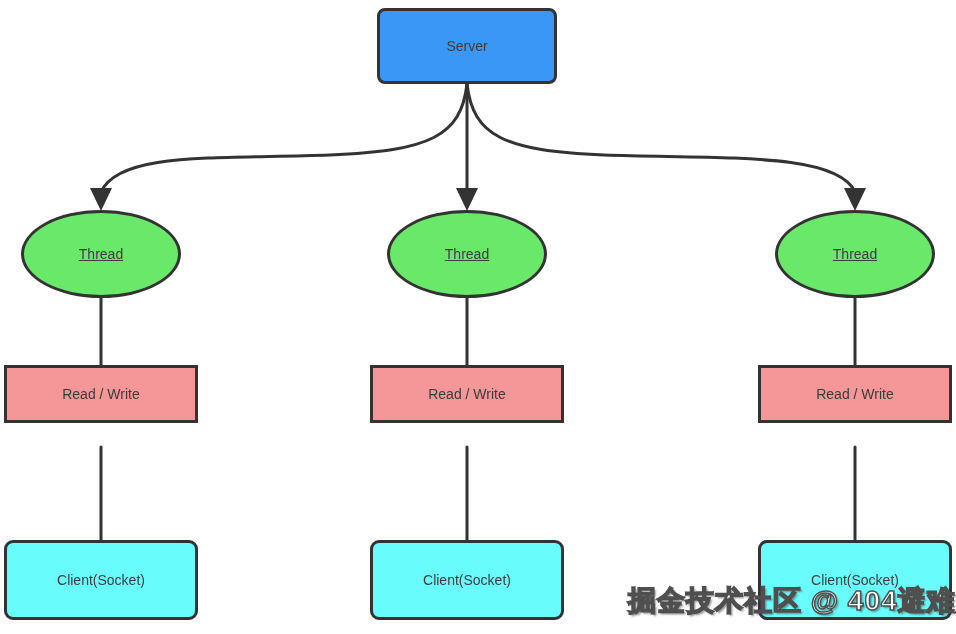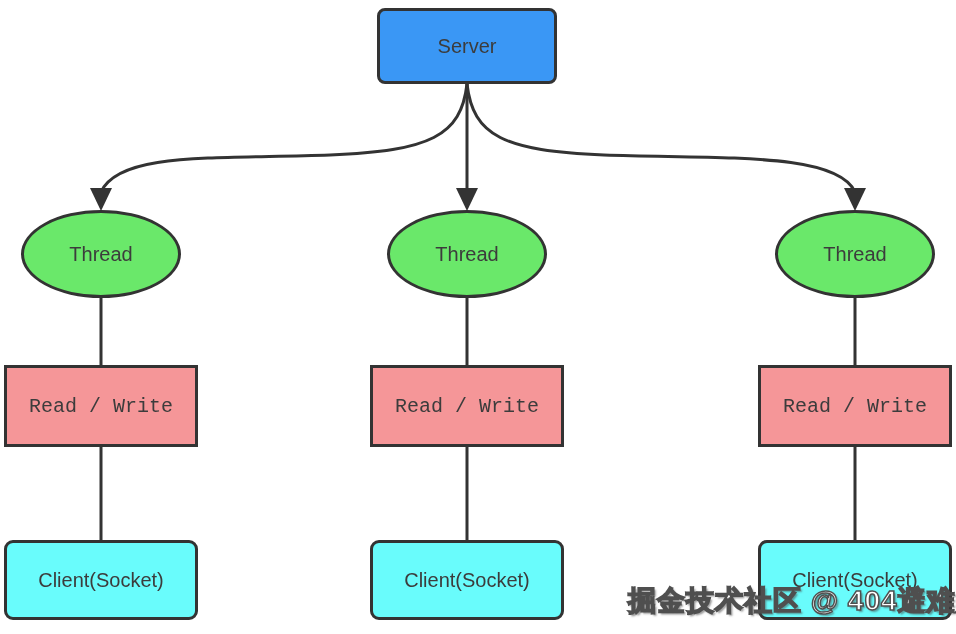--- a/index.html
+++ b/index.html
@@ -33,41 +33,41 @@
     stroke: none;
   }
   .node {
     position: absolute;
     box-sizing: border-box;
     display: flex;
     align-items: center;
     justify-content: center;
     border: 3px solid var(--border-color, #333333);
     color: var(--text-color, #3c3c3c);
-    font-size: 20px;
+    font-size: 14px;
     text-align: center;
     white-space: nowrap;
   }
   .node.server {
     left: 377px; top: 8px;
     width: 180px; height: 76px;
     border-radius: 8px;
     background: var(--server-fill, #3a97f5);
   }
   .node.thread {
     top: 210px;
     width: 160px; height: 88px;
     border-radius: 50%;
     background: var(--thread-fill, #6ae86a);
+    text-decoration: underline;
   }
   .node.readwrite {
     top: 365px;
-    width: 194px; height: 82px;
+    width: 194px; height: 58px;
     background: var(--readwrite-fill, #f59698);
-    font-family: Liberation Mono, monospace;
   }
   .node.client {
     top: 540px;
     width: 194px; height: 80px;
     background: var(--client-fill, #69fcfc);
     border-radius: 9px;
   }
   .col-left.thread   { left: 21px; }
   .col-left.readwrite, .col-left.client { left: 4px; }
   .col-mid.thread    { left: 387px; }

